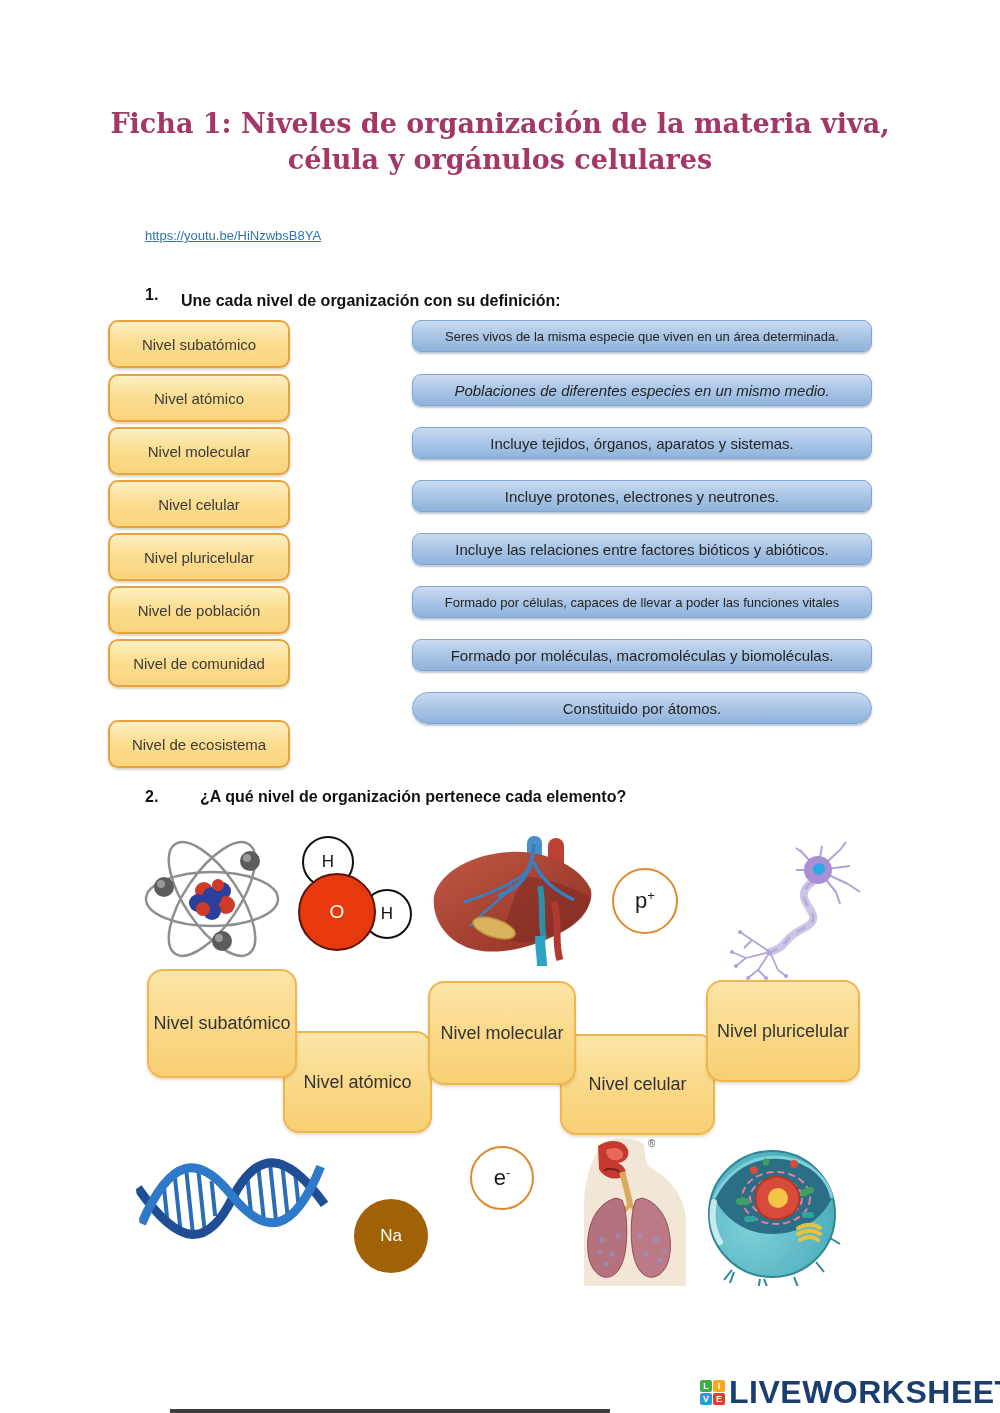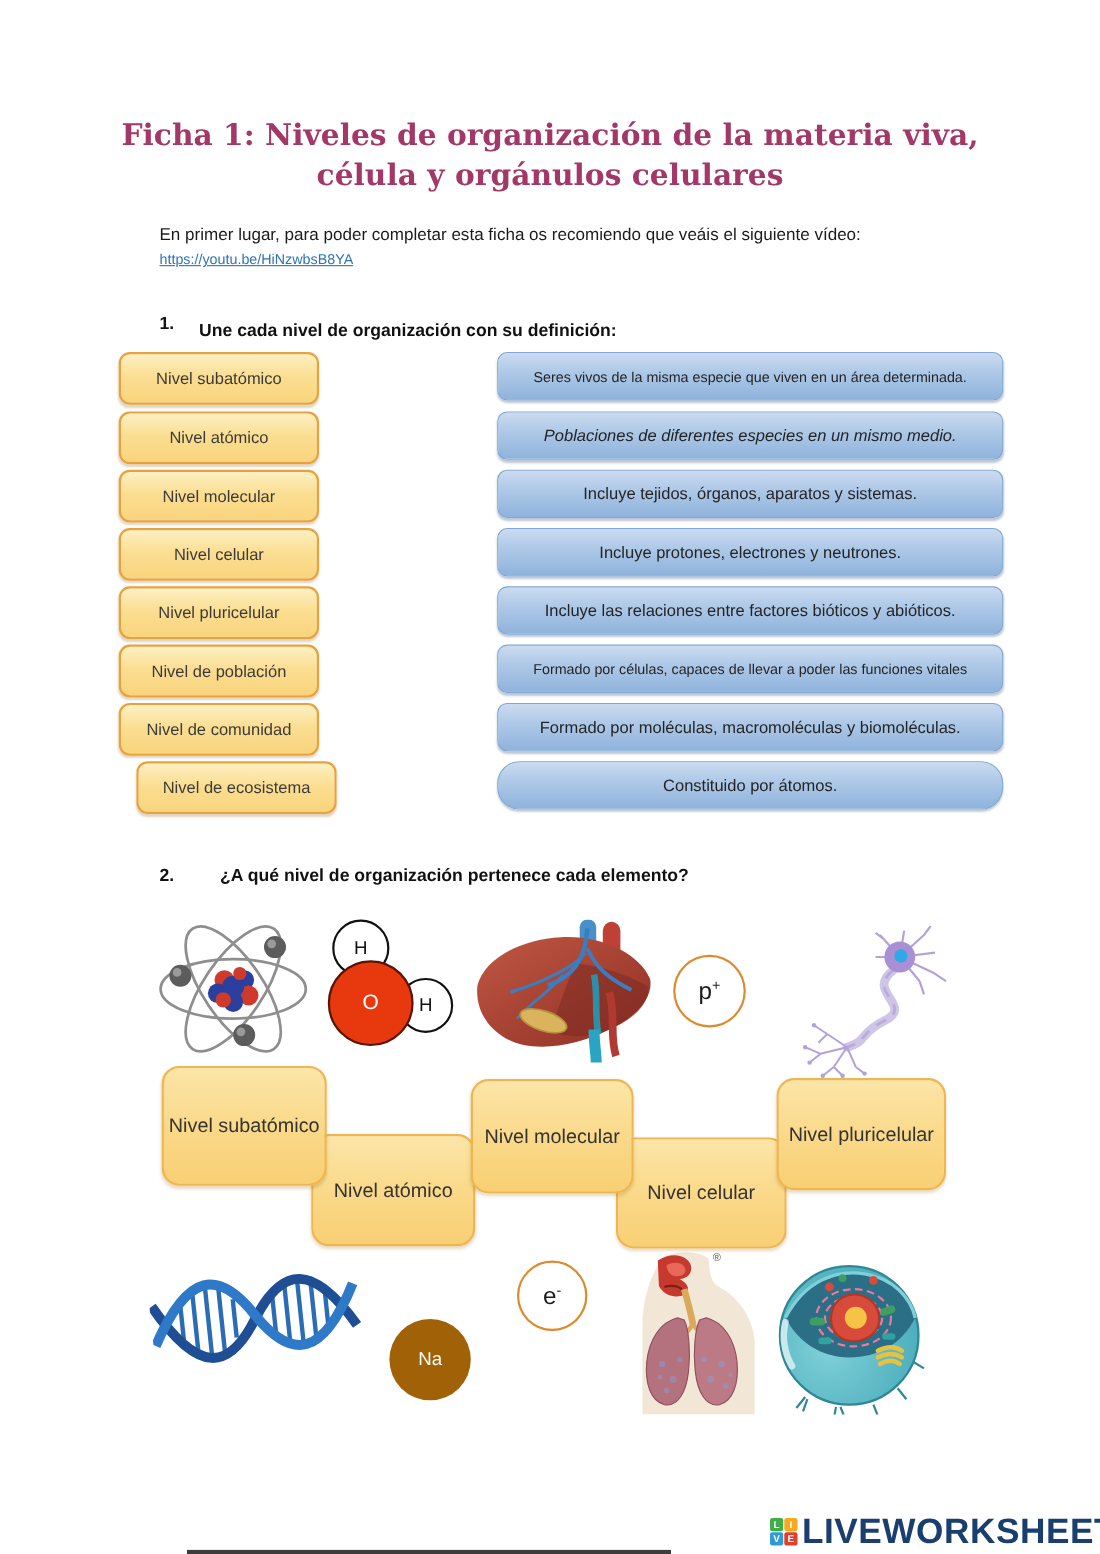--- a/index.html
+++ b/index.html
@@ -20,21 +20,21 @@
   
   .ybox{
     left:108px;width:178px;height:44px;border-radius:10px;
     border:2px solid #E9A23B;
     background:linear-gradient(180deg,#FDF0C2 0%,#FBDE92 45%,#F9D47D 100%);
     box-shadow:0 2px 2px rgba(120,90,20,.25);
     display:flex;align-items:center;justify-content:center;
     font-size:15px;color:#3a3a3a;cursor:pointer;text-align:center;
   }
   .bbox{
-    left:452px;width:460px;height:44px;border-radius:9px;
+    left:412px;width:460px;height:32px;border-radius:9px;
     border:1px solid #7FA6D2;
     background:linear-gradient(180deg,#CBDBF0 0%,#AFC9E8 40%,#8FB3DC 100%);
     box-shadow:0 2px 2px rgba(40,70,110,.3);
     display:flex;align-items:center;justify-content:center;
     font-size:15px;color:#242424;cursor:pointer;text-align:center;padding:0 8px;box-sizing:border-box;
   }
   .bbox.small{font-size:13px;}
   
   .label-box{
     border-radius:16px;
@@ -76,36 +76,35 @@
 </head>
 <body>
 
 <div class="sheet">
 
   <div class="abs title">
     <div>Ficha 1: Niveles de organización de la materia viva,</div>
     <div>célula y orgánulos celulares</div>
   </div>
 
-  <div class="abs intro">En primer lugar, para poder completar esta ficha os recomiendo que veáis el siguiente vídeo:</div>
   <a class="abs link">https://youtu.be/HiNzwbsB8YA</a>
 
   <div class="abs qhead" style="top:286px;left:145px;width:700px;">
     <span class="qnum">1.</span>
     <span style="position:absolute;left:36px;top:6px;">Une cada nivel de organización con su definición:</span>
   </div>
 
   <div class="abs ybox" style="top:320px;">Nivel subatómico</div>
   <div class="abs ybox" style="top:374px;">Nivel atómico</div>
   <div class="abs ybox" style="top:427px;">Nivel molecular</div>
   <div class="abs ybox" style="top:480px;">Nivel celular</div>
   <div class="abs ybox" style="top:533px;">Nivel pluricelular</div>
   <div class="abs ybox" style="top:586px;">Nivel de población</div>
   <div class="abs ybox" style="top:639px;">Nivel de comunidad</div>
-  <div class="abs ybox" style="top:692px;margin-left:16px;">Nivel de ecosistema</div>
+  <div class="abs ybox" style="top:720px;">Nivel de ecosistema</div>
 
   <div class="abs bbox small" style="top:320px;">Seres vivos de la misma especie que viven en un área determinada.</div>
   <div class="abs bbox" style="top:374px;font-style:italic;">Poblaciones de diferentes especies en un mismo medio.</div>
   <div class="abs bbox" style="top:427px;">Incluye tejidos, órganos, aparatos y sistemas.</div>
   <div class="abs bbox" style="top:480px;">Incluye protones, electrones y neutrones.</div>
   <div class="abs bbox" style="top:533px;">Incluye las relaciones entre factores bióticos y abióticos.</div>
   <div class="abs bbox small" style="top:586px;">Formado por células, capaces de llevar a poder las funciones vitales</div>
   <div class="abs bbox" style="top:639px;">Formado por moléculas, macromoléculas y biomoléculas.</div>
   <div class="abs bbox" style="top:692px;border-radius:20px;">Constituido por átomos.</div>
 

